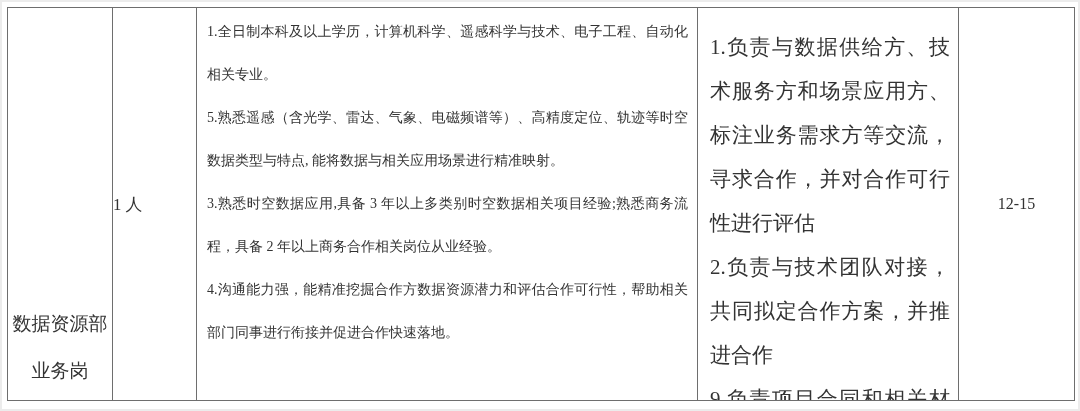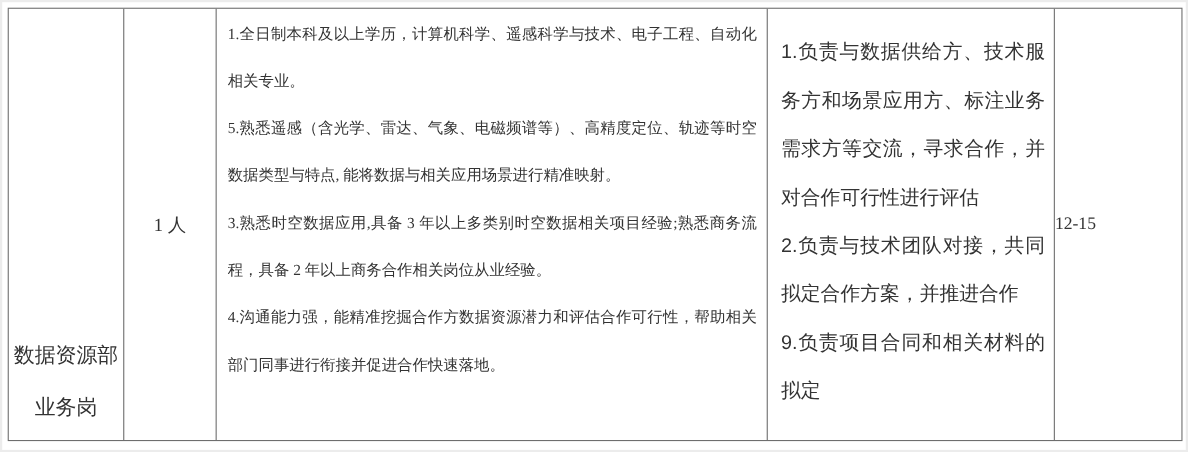--- a/index.html
+++ b/index.html
@@ -53,49 +53,50 @@
     display: flex;
     flex-direction: column;
     align-items: center;
     gap: 28px;
   }
   
   .col-headcount {
     width: 84px;
     display: flex;
     align-items: center;
-    justify-content: center;
+    justify-content: flex-start;
     font-size: 16.8px;
     font-family: "Liberation Serif", "Liberation Sans", sans-serif;
   }
   
   .col-requirements {
     width: 501px;
     padding: 2px 9px 0 10px;
     font-size: 14px;
     line-height: 43px;
     text-align: justify;
     font-family: "Liberation Serif", "Liberation Sans", sans-serif;
   }
   .col-requirements p { margin: 0; }
   
   .col-responsibilities {
     width: 261px;
     padding: 17px 8px 0 12px;
-    font-size: 18px;
+    font-size: 21px;
     line-height: 44px;
     text-align: justify;
-    font-family: Liberation Sans, sans-serif;
+    font-family: Liberation Serif, serif;
   }
   .col-responsibilities p { margin: 0; }
   
   .col-salary {
     flex: 1;
     display: flex;
     align-items: center;
+    justify-content: center;
     font-family: "Liberation Serif", serif;
     font-size: 16px;
   }
 </style>
 </head>
 <body>
 
 <div class="page">
   <div class="tbl">
 

